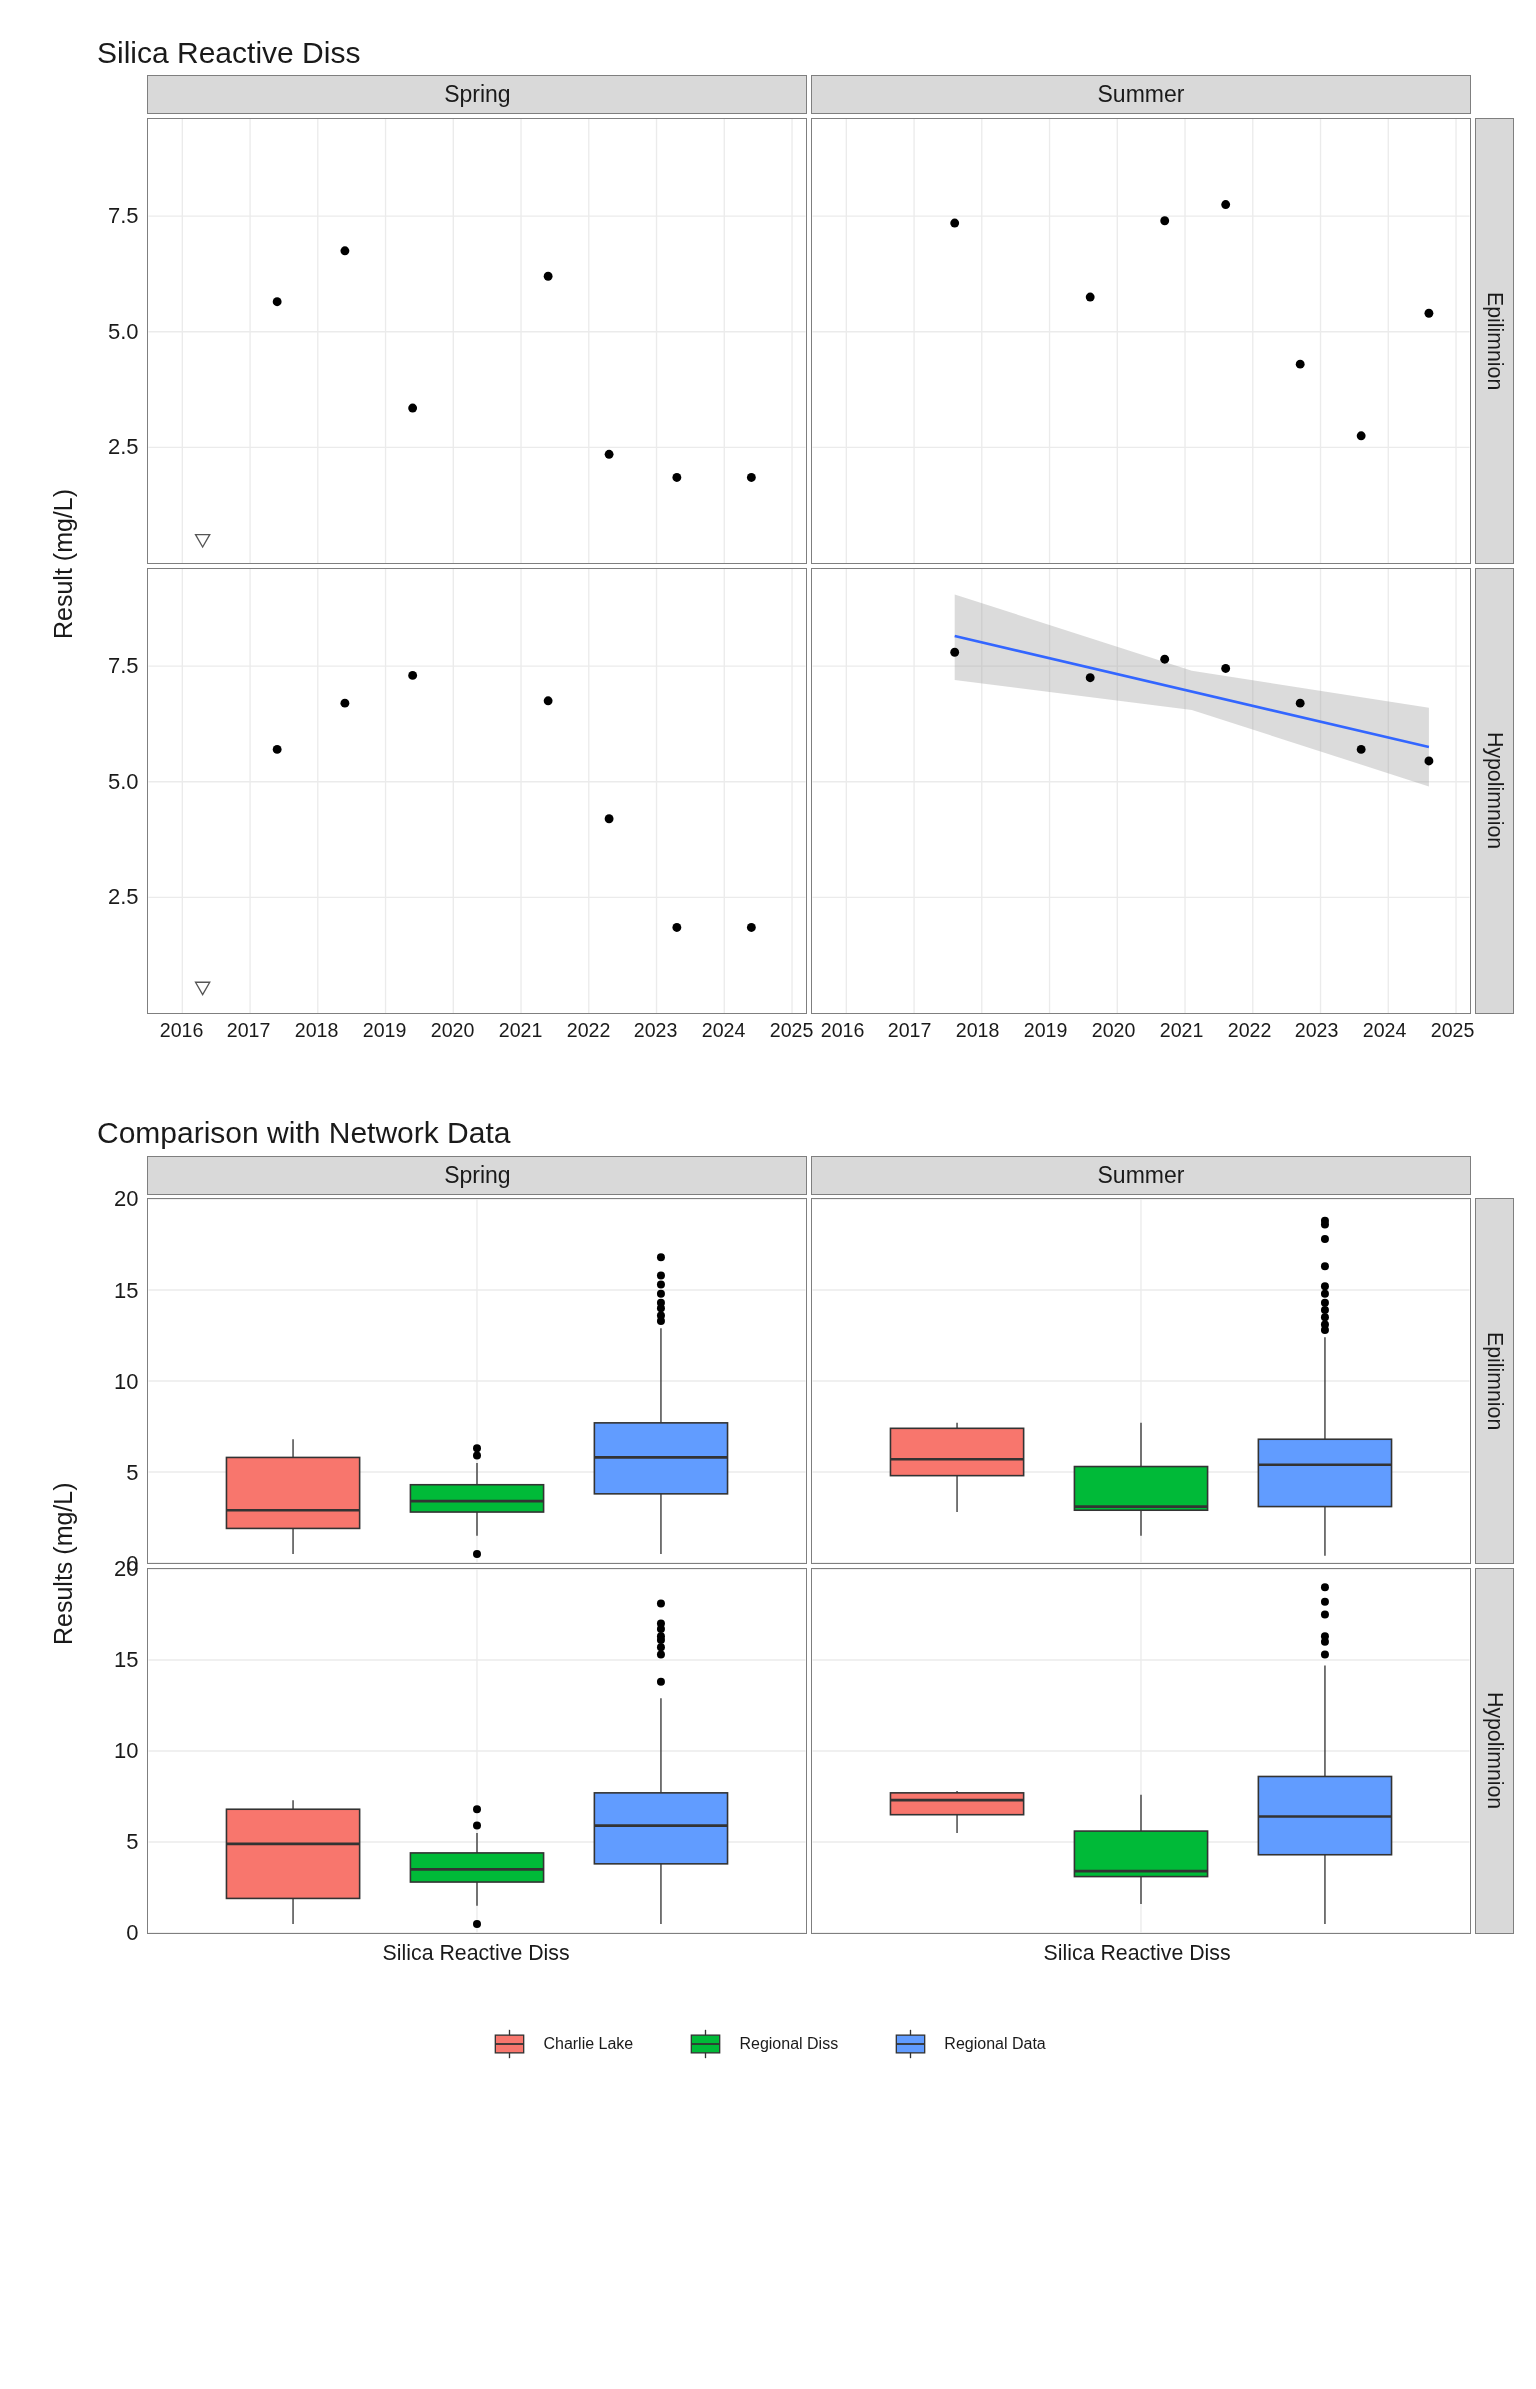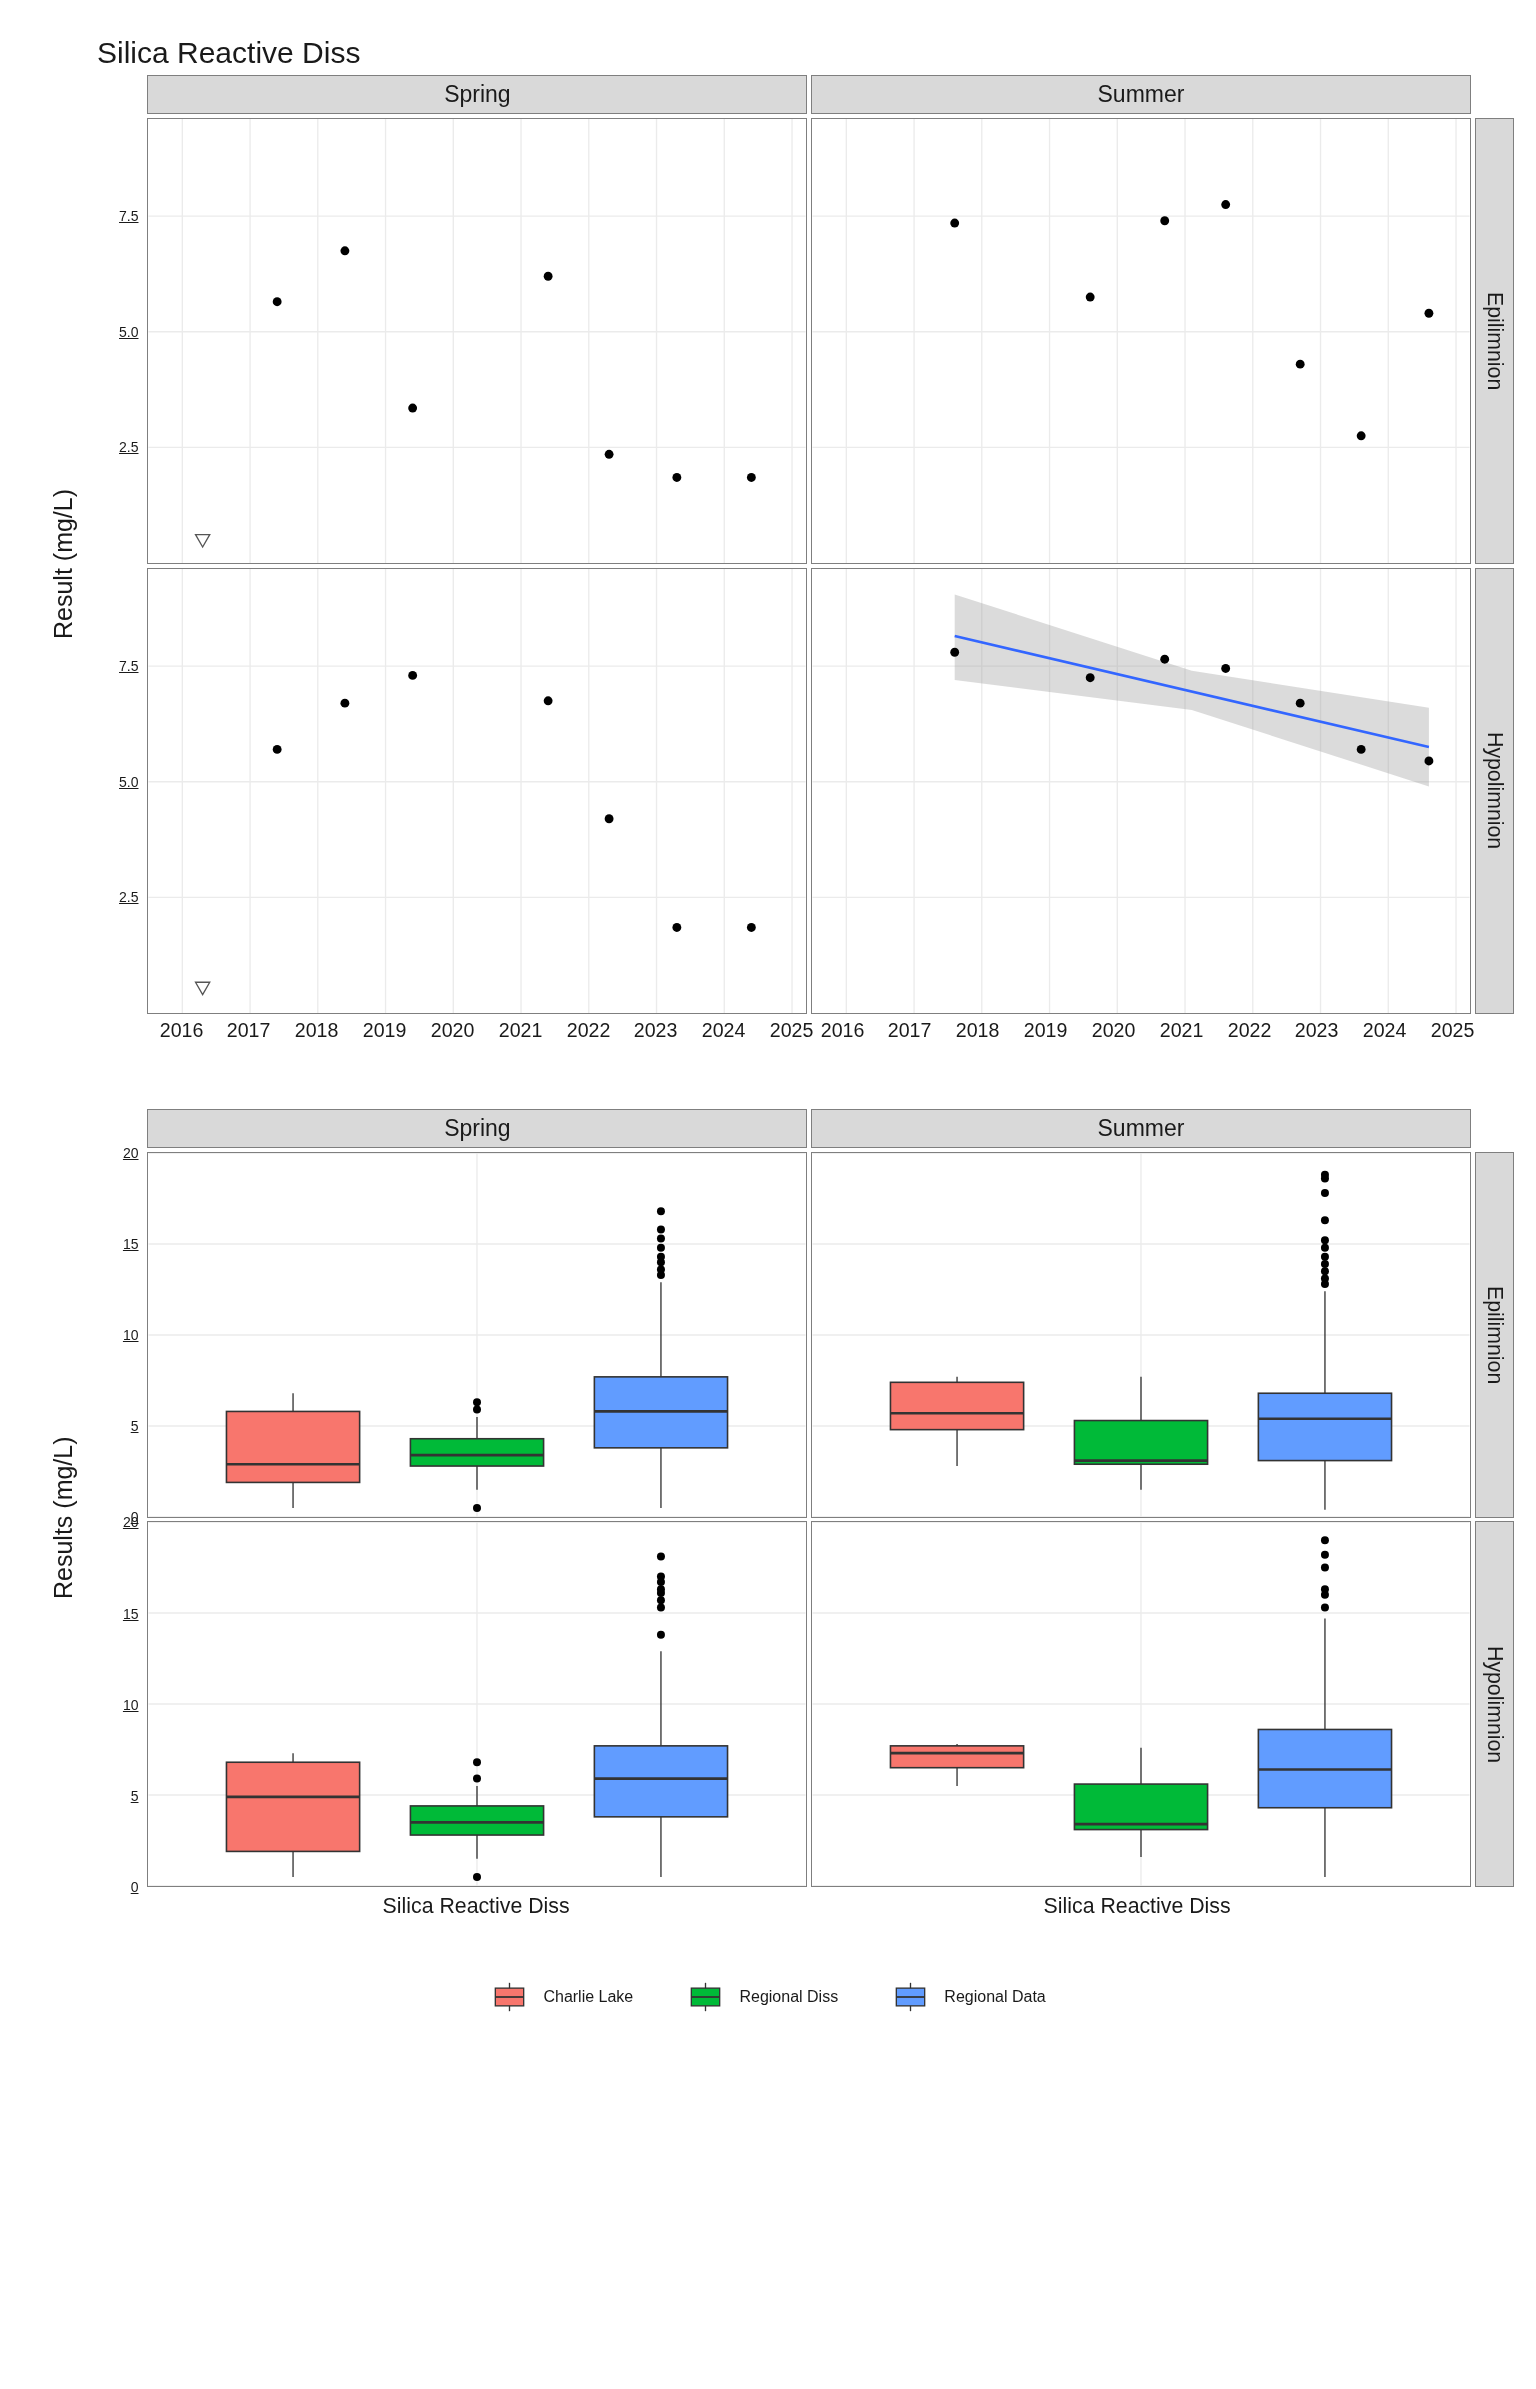--- a/index.html
+++ b/index.html
@@ -69,22 +69,21 @@
   .x-tick {
     position: absolute;
     transform: translateX(-50%);
     font-size: 19.6px;
     top: 3.6px;
   }
   .y-tick {
     position: absolute;
     transform: translateY(-50%);
     right: 7.1px;
-    font-size: 14px;
-    text-decoration: underline;
+    font-size: 22px;
   }
   .axis-space-left {
     width: 62px;
     position: relative;
   }
   .axis-space-bottom {
     height: 39px;
     position: relative;
   }
   .cat-label {
@@ -279,20 +278,21 @@
             </div>
           <div style="width:41px;"></div>
         </div>
       </div>
     </div>
   </div>
 
   <div style="height:53px;"></div>
 
   <div class="chart-block">
+    <div class="chart-title">Comparison with Network Data</div>
 
     <div style="display:flex;">
       <div class="y-axis-label" style="height:782px;">Results (mg/L)</div>
 
       <div style="display:flex; flex-direction:column;">
         <div style="display:flex;">
           <div class="axis-space-left"></div>
           <div class="col-header" style="width:658px;">Spring</div>
           <div class="col-header" style="width:658px;">Summer</div>
           <div style="width:41px;"></div>

